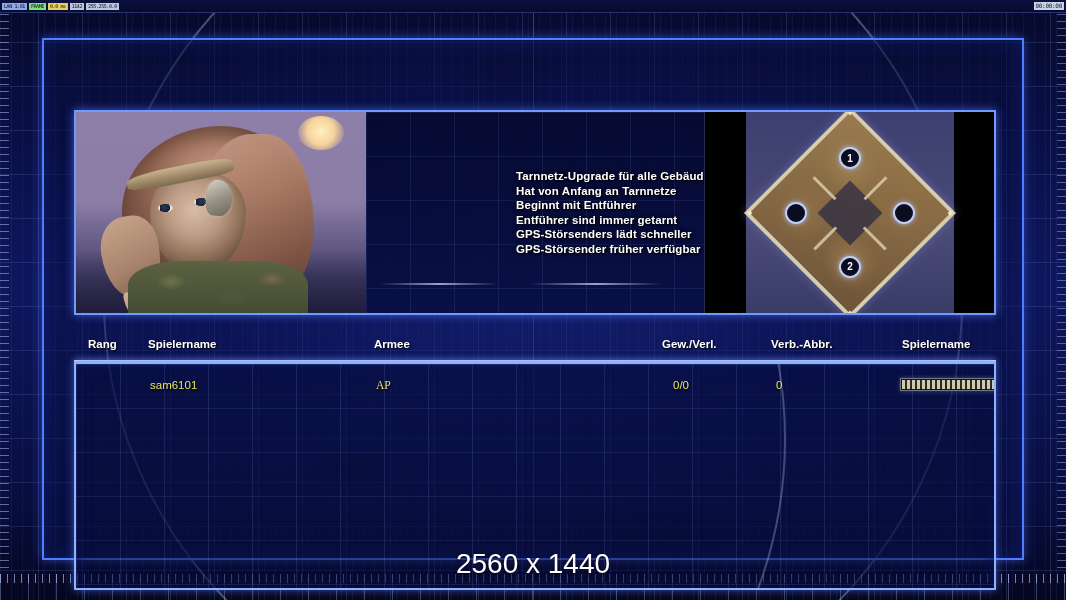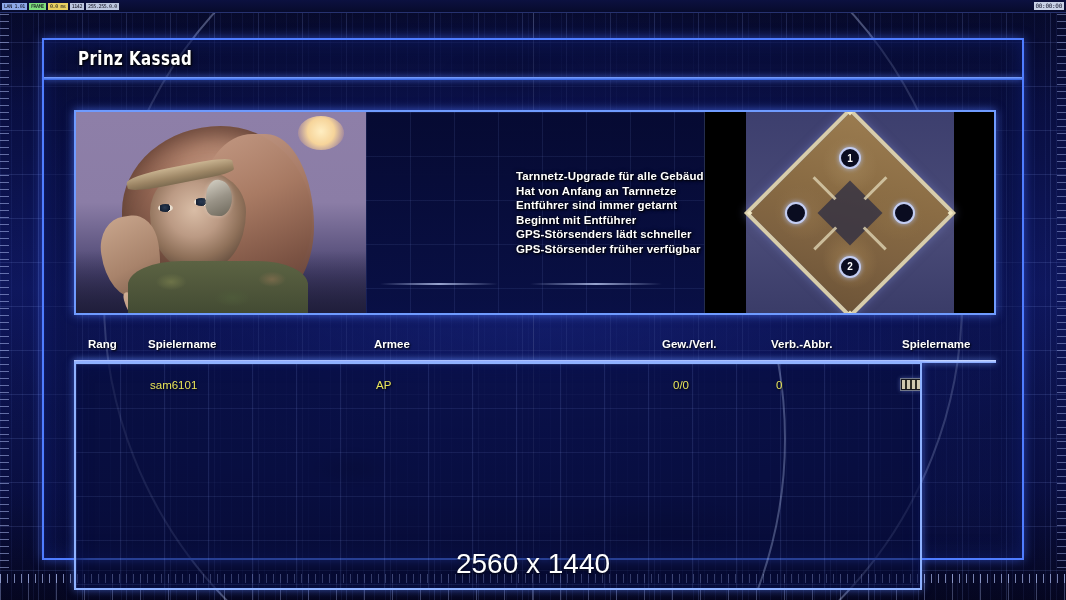--- a/index.html
+++ b/index.html
@@ -289,21 +289,21 @@
     font-size: 11.5px; font-weight: bold; color: #ffffff;
     text-shadow: 1px 1px 2px #000;
     white-space: nowrap;
   }
   .thead-rule {
     position: absolute; left: 0; right: 0; bottom: -3px; height: 3px;
     background: linear-gradient(180deg,#cfdcff,#7fa4ff);
     box-shadow: 0 0 6px rgba(120,160,255,.75);
   }
   .list {
-    position: absolute; left: 30px; top: 322px; width: 848px; height: 228px;
+    position: absolute; left: 30px; top: 322px; width: 922px; height: 228px;
     border: 2px solid #8fb2ff;
     box-shadow: 0 0 8px rgba(90,130,255,.6), inset 0 0 16px rgba(8,16,80,.8);
     background: rgba(7,12,58,.55);
     overflow: hidden;
   }
   .list-grid {
     position: absolute; inset: 0;
     background-image:
       linear-gradient(to right, rgba(150,175,255,0.13) 1px, transparent 1px),
       linear-gradient(to bottom, rgba(150,175,255,0.10) 1px, transparent 1px);
@@ -315,21 +315,21 @@
   }
   .row {
     position: absolute; left: 0; right: 0; height: 24px;
   }
   .cell {
     position: absolute; top: 0; line-height: 24px;
     font-size: 11.5px; white-space: nowrap;
     text-shadow: 1px 1px 2px rgba(0,0,0,.85);
   }
   .c-name { left: 74px; }
-  .c-army { left: 300px; }
+  .c-army { left: 300px; font-family: Liberation Serif, serif; }
   .c-wl   { left: 597px; }
   .c-dc   { left: 700px; }
   .c-prog { left: 824px; top: 5px; width: 96px; height: 13px; }
   .star {
     position: absolute; left: 34px; top: 2px; width: 26px; height: 20px;
     border-radius: 50%;
     background: radial-gradient(ellipse at 50% 45%, #2d3a8a 0%, #16205c 65%, #0c1238 100%);
     display: flex; align-items: center; justify-content: center;
     box-shadow: 0 0 4px rgba(90,120,230,.7);
   }
@@ -375,24 +375,20 @@
       <span class="hud-chip chip-b">FRAME</span>
       <span class="hud-chip chip-c">0.0 ms</span>
       <span class="hud-chip chip-d">1142</span>
       <span class="hud-chip chip-d">255.255.0.0</span>
     </div>
     <div class="hud-right">00:00:00</div>
   </div>
 
   <div class="window">
 
-    <div class="titlebar">
-      <div class="title-text">Prinz Kassad</div>
-      <div class="title-rule"></div>
-    </div>
 
     <div class="upper">
 
       <div class="portrait">
         <div class="p-sun"></div>
         <div class="p-ridge"></div>
         <div class="p-head">
           <div class="p-hood"></div>
           <div class="p-hoodfold"></div>
           <div class="p-face"></div>
@@ -405,22 +401,22 @@
             <div class="p-finger f2"></div>
           </div>
         </div>
         <div class="p-body"></div>
       </div>
 
       <div class="abilities">
         <div class="ab-list">
           <div class="ab-item">Tarnnetz-Upgrade für alle Gebäude</div>
           <div class="ab-item">Hat von Anfang an Tarnnetze</div>
+          <div class="ab-item">Beginnt mit Entführer</div>
           <div class="ab-item">Entführer sind immer getarnt</div>
-          <div class="ab-item">Beginnt mit Entführer</div>
           <div class="ab-item">GPS-Störsenders lädt schneller</div>
           <div class="ab-item">GPS-Störsender früher verfügbar</div>
         </div>
         <div class="dash dash-a"></div>
         <div class="dash dash-b"></div>
       </div>
 
       <div class="minimap">
         <div class="mm-field">
           <div class="mm-diamond">

